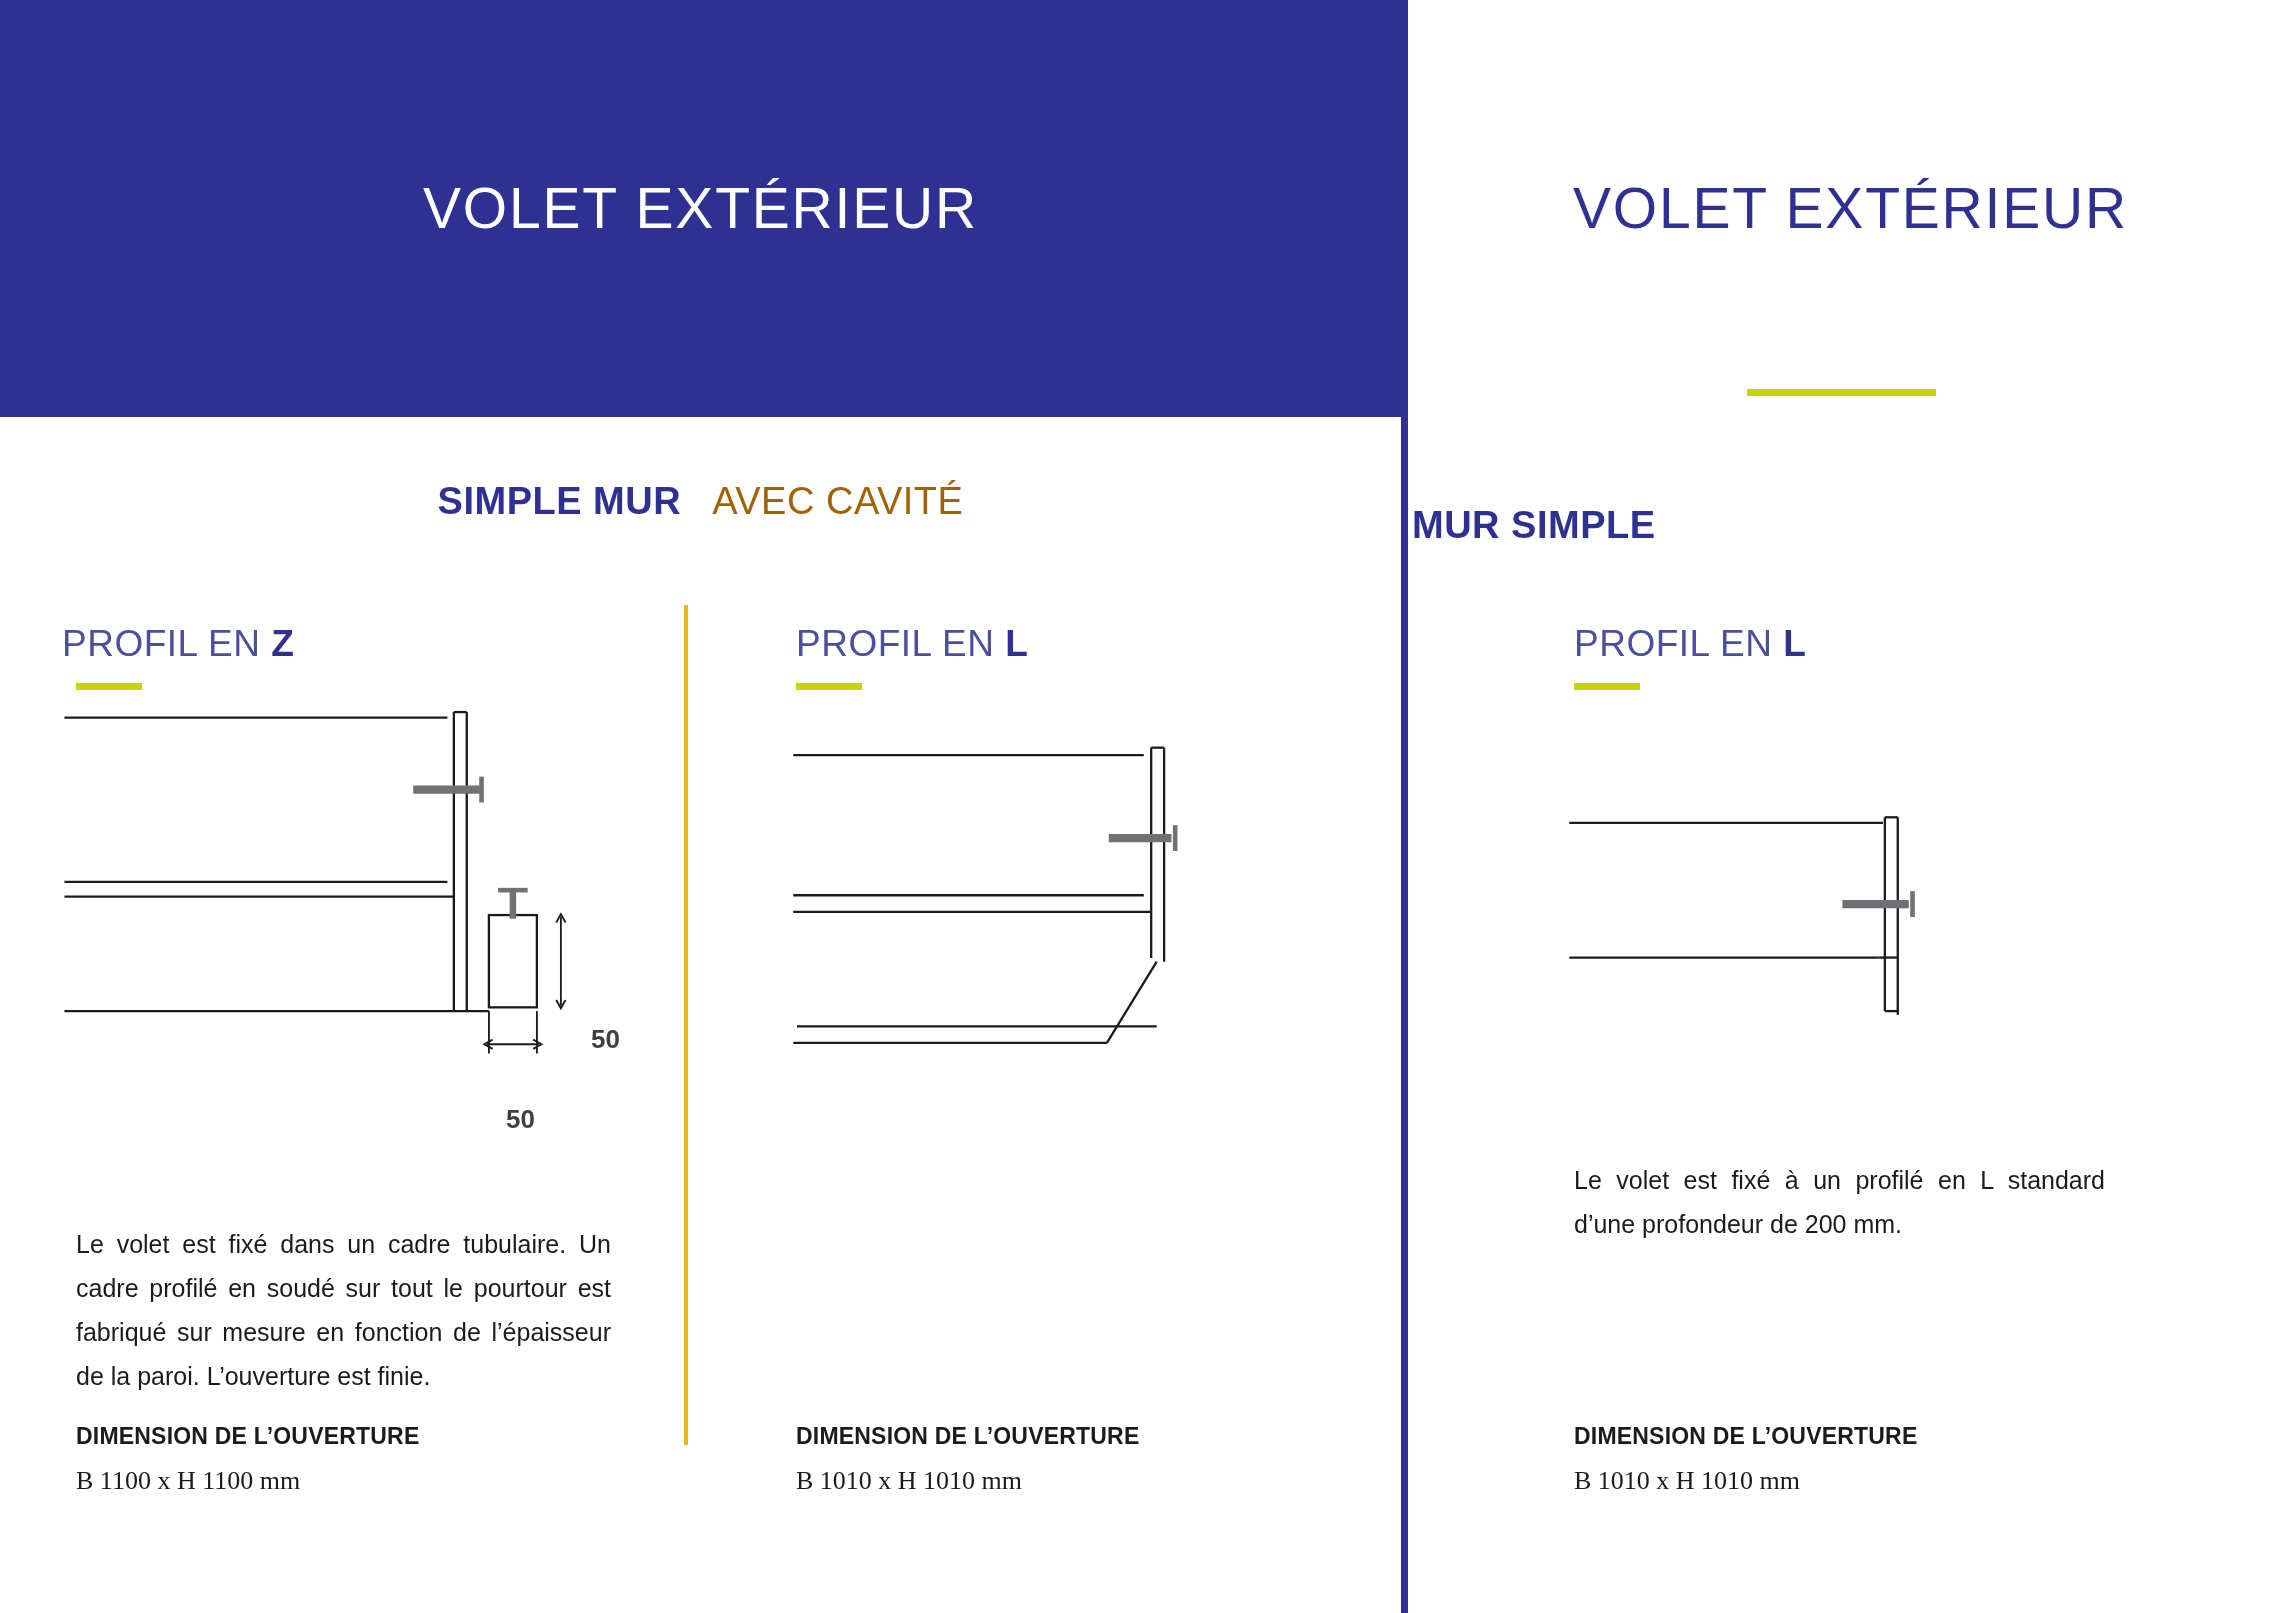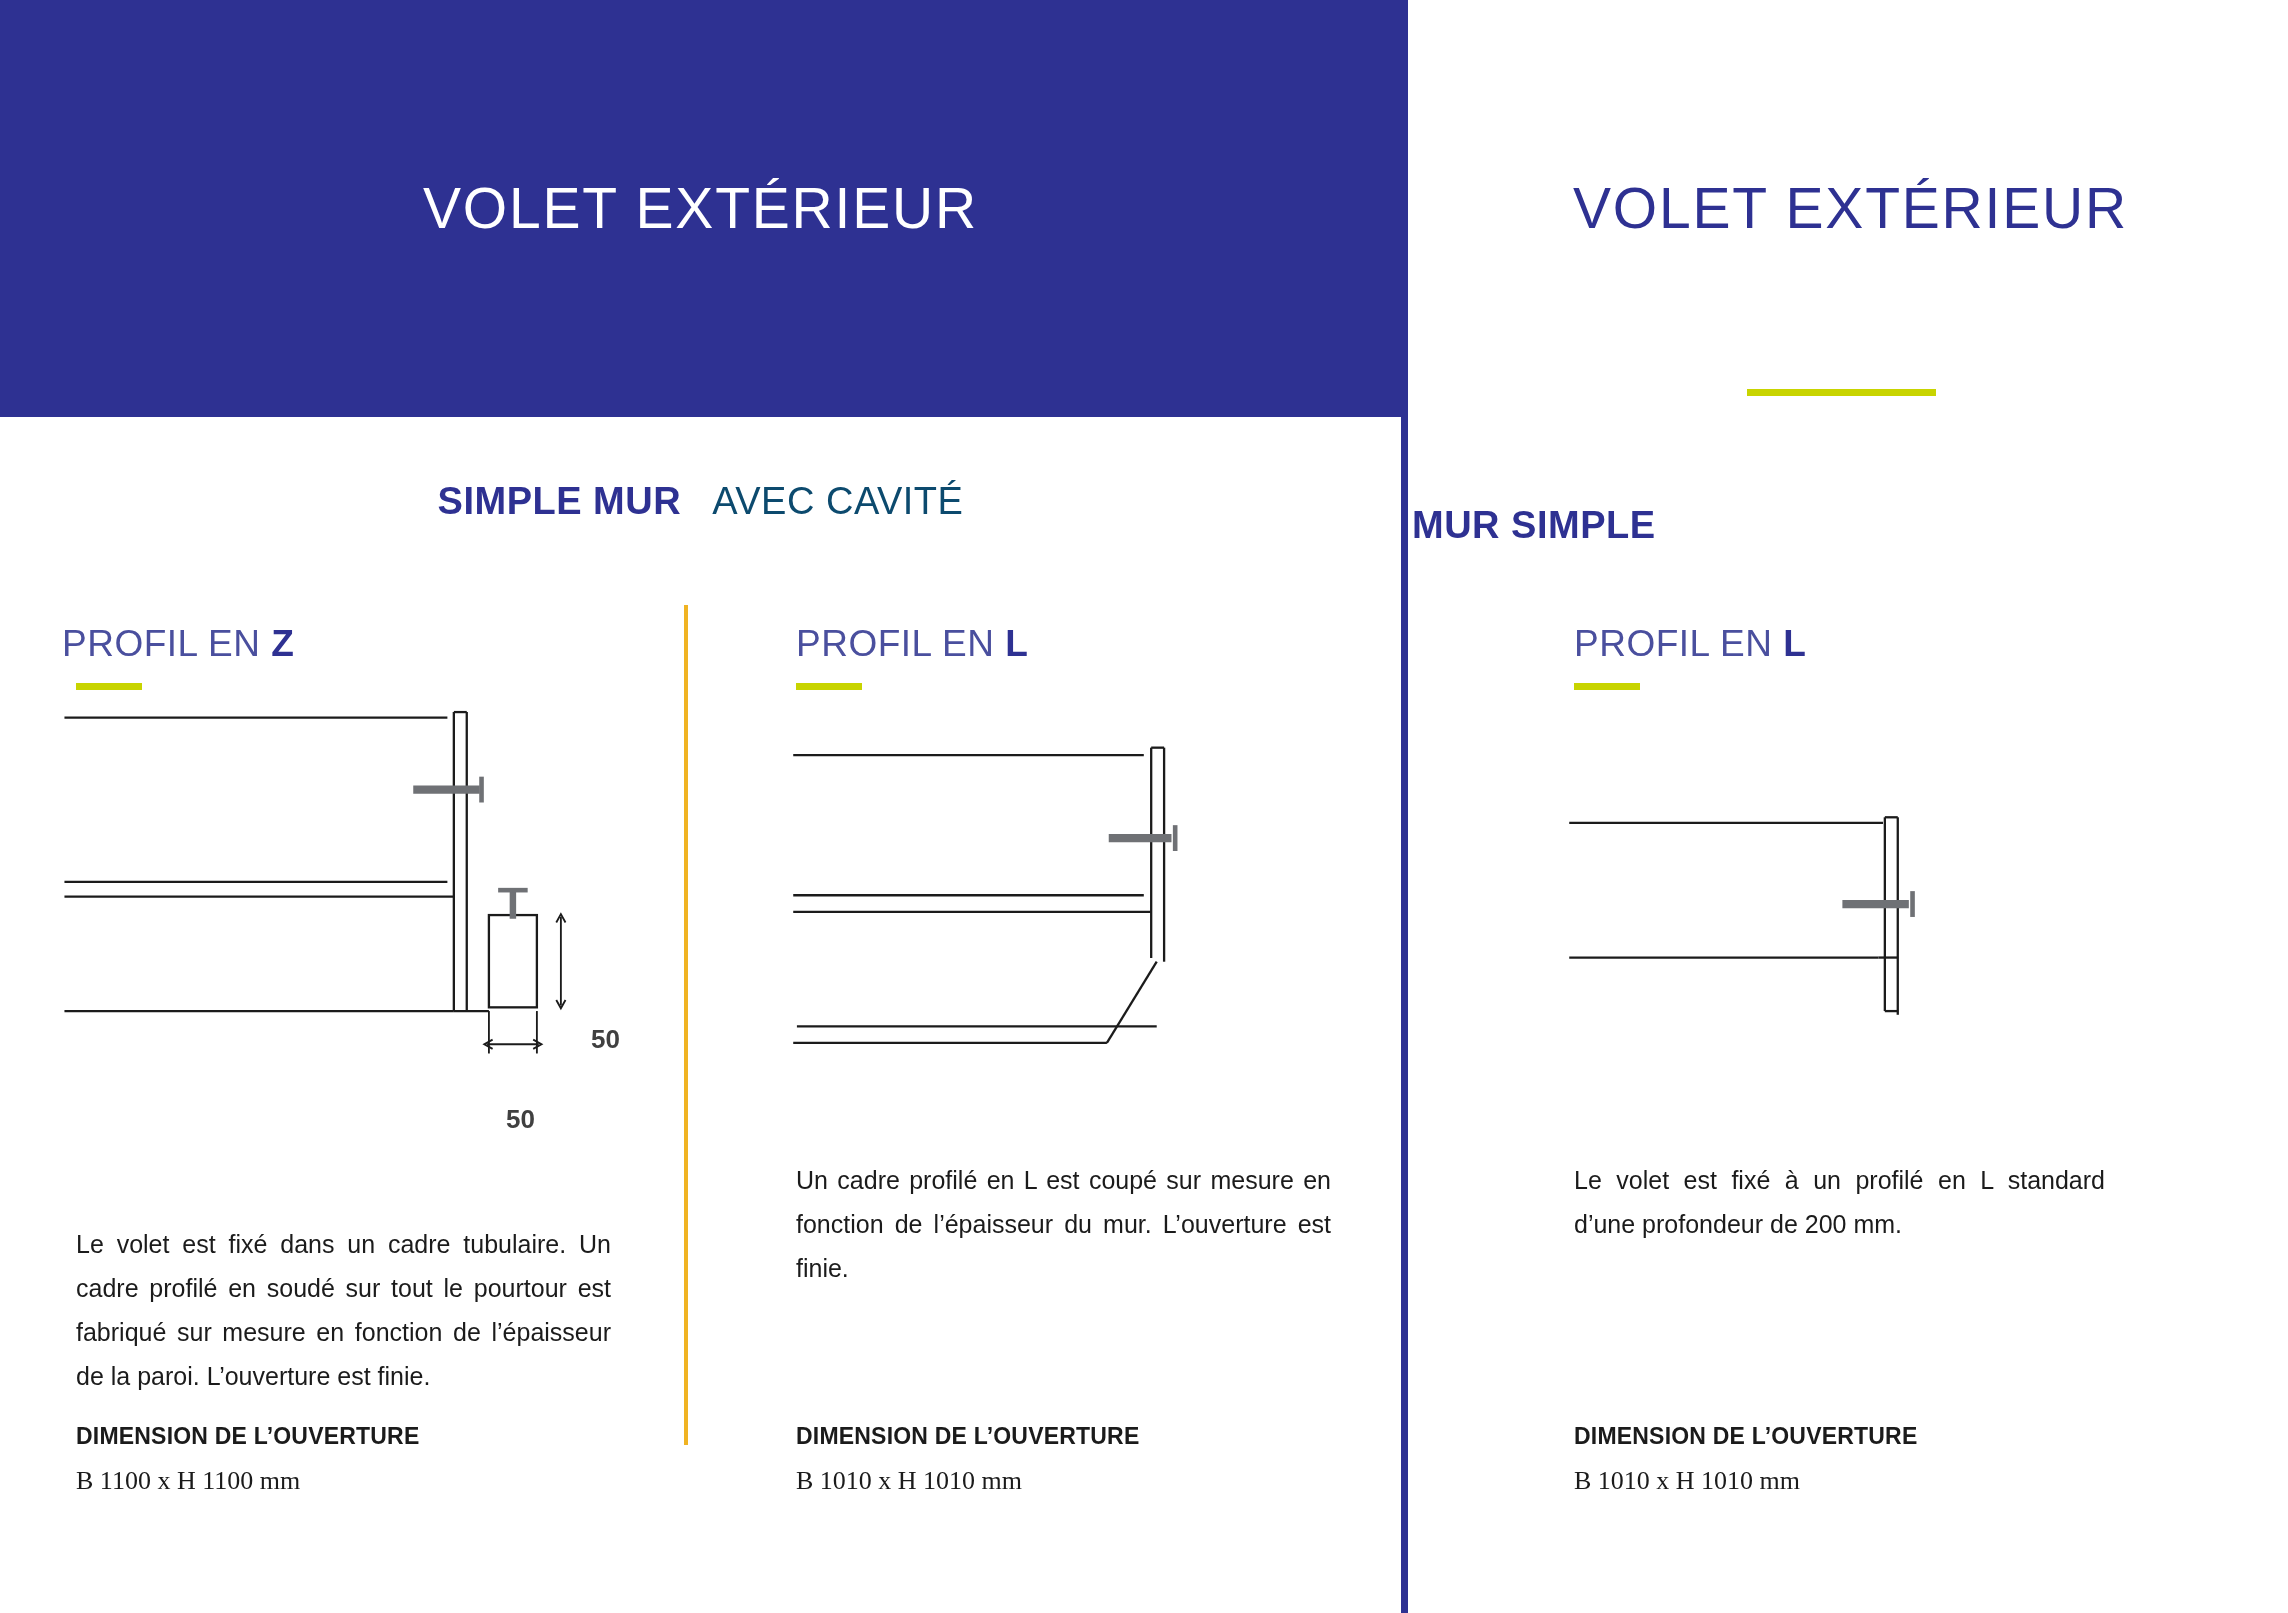--- a/index.html
+++ b/index.html
@@ -57,21 +57,21 @@
     background:#f0b323;
   }
 
   
   .section-head {
     position:absolute;
     font-size:38px;
     letter-spacing:0.5px;
   }
   .section-head .b { font-weight:bold; color:#2e3192; }
-  .section-head .n { font-weight:400; color:#0c4a6e; }
+  .section-head .n { font-weight:400; color:#a16207; }
 
   .profil-head {
     position:absolute;
     font-size:37px;
     color:#4a4f9e;
     font-weight:400;
     letter-spacing:0.5px;
   }
   .profil-head b { color:#2e3192; font-weight:bold; }
 
@@ -216,21 +216,20 @@
 
       <g stroke="#6f7175" stroke-width="9" fill="none">
         <path d="M352 118 H420"></path>
       </g>
       <g stroke="#6f7175" stroke-width="5" fill="none">
         <path d="M424 104 V132"></path>
       </g>
     </svg>
   </div>
 
-  <div class="body-text" style="left:796px; top:1158px; width:535px;">Un cadre profilé en L est coupé sur mesure en fonction de l’épaisseur du mur. L’ouverture est finie.</div>
   <div class="dim-label" style="left:796px; top:1423px;">DIMENSION DE L’OUVERTURE</div>
   <div class="dim-value" style="left:796px; top:1466px;">B 1010 x H 1010 mm</div>
 
   <div class="profil-head" style="left:1574px; top:623px;">
     <span>PROFIL EN</span>
     <b>L</b>
   </div>
   <div class="yellow-bar" style="left:1574px; top:683px; width:66px;"></div>
 
   <div style="position:absolute; left:1560px; top:784px; width:646px; height:277px;">

